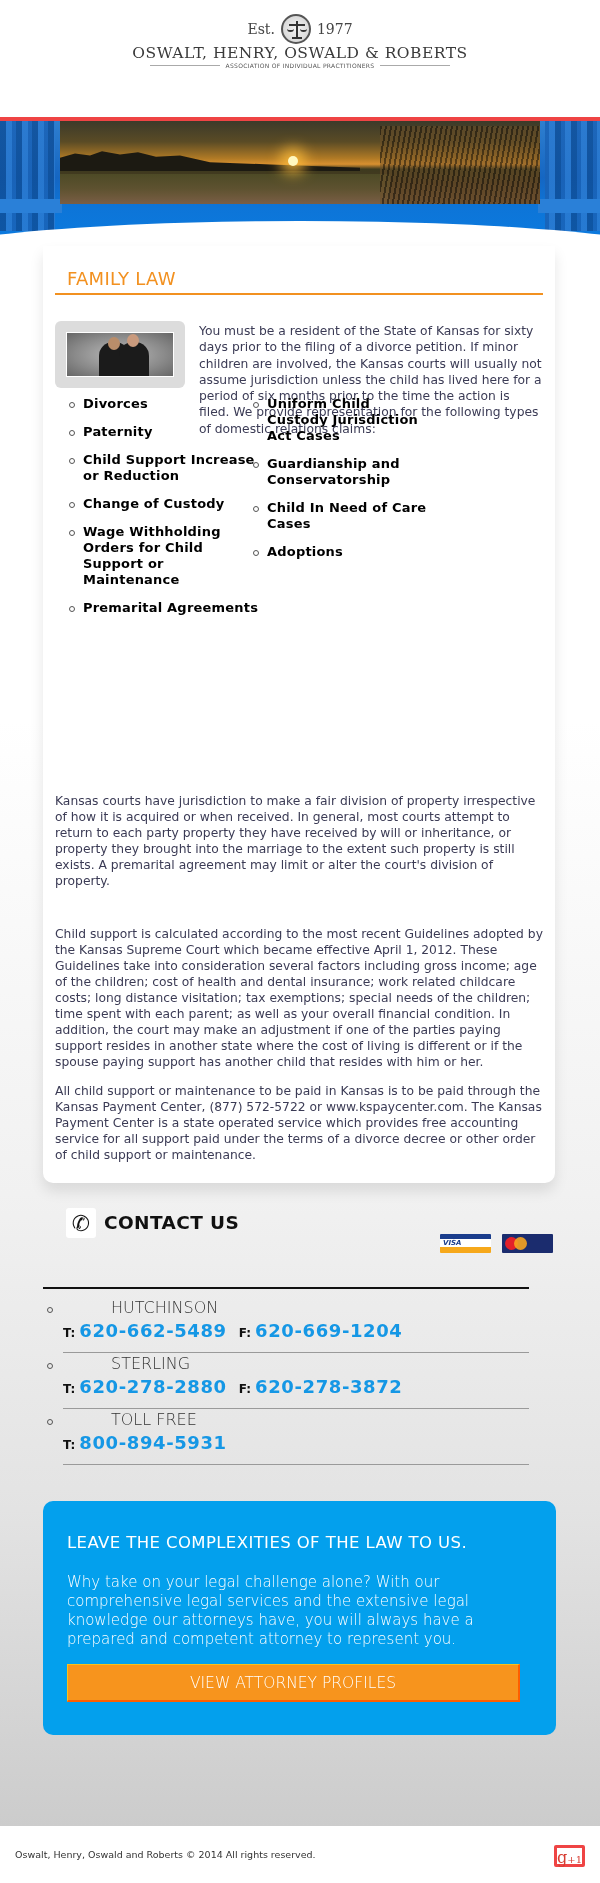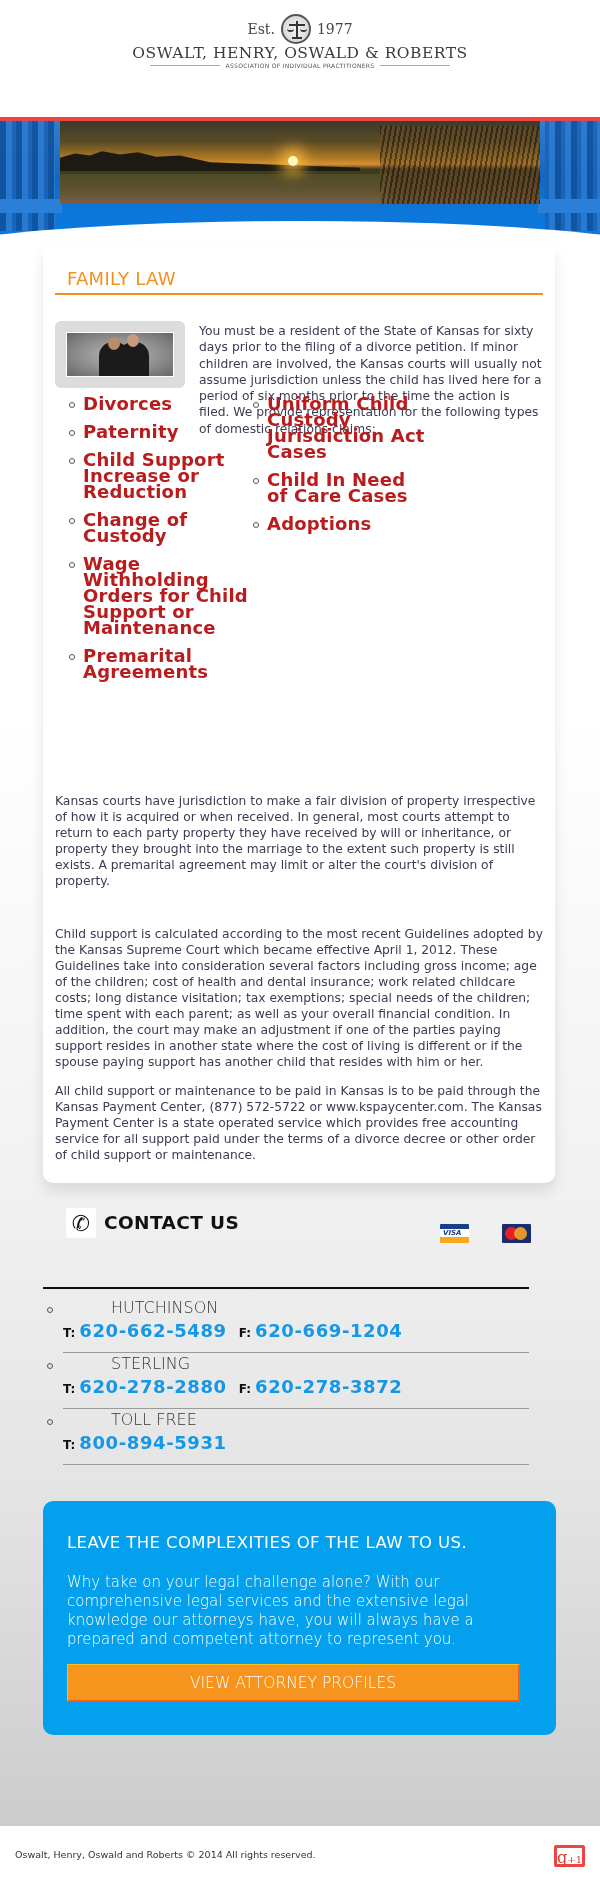--- a/index.html
+++ b/index.html
@@ -56,30 +56,30 @@
   .photo { position: absolute; top: 11px; left: 11px; width: 108px; height: 45px; border: 1px solid #fff; background: radial-gradient(ellipse at center, #bbb 0%, #8a8a8a 60%, #666 100%); overflow: hidden; }
   .person { position: absolute; bottom: -4px; width: 30px; height: 38px; background: #1b1b1b; border-radius: 14px 14px 2px 2px; }
   .person.woman { left: 32px; } .person.man { left: 52px; }
   .head { position: absolute; width: 12px; height: 13px; border-radius: 50%; background: #c99a7d; }
   .head.w { left: 41px; top: 4px; background: #b98d6a; } .head.m { left: 60px; top: 1px; }
   .intro { position: absolute; top: 77px; left: 156px; width: 344px; font-size: 12.3px; line-height: 16.3px; color: #3b3b55; }
   .claims { position: absolute; top: 150px; left: 0; width: 512px; }
   .claims ul { list-style: none; position: absolute; width: 180px; }
   .claims ul.col1 { left: 40px; top: 0; }
   .claims ul.col2 { left: 224px; top: 0; width: 160px; }
-  .claims li { position: relative; font-size: 18px; font-weight: bold; line-height: 16px; color: #b91c1c; margin-bottom: 12px; padding-left: 0; letter-spacing: 0.2px; }
+  .claims li { position: relative; font-size: 13px; font-weight: bold; line-height: 16px; color: #000000; margin-bottom: 12px; padding-left: 0; letter-spacing: 0.2px; }
   .claims li::before { content: ""; position: absolute; left: -14px; top: 6px; width: 4px; height: 4px; border: 1px solid #555; border-radius: 50%; }
   .para { position: absolute; left: 12px; width: 490px; font-size: 12.3px; line-height: 16px; color: #3b3b55; }
   .p1 { top: 547px; } .p2 { top: 660px; margin-top: 20px; } .p3 { top: 837px; }
 
   
   .contact-head { position: absolute; top: 960px; left: 0; width: 600px; height: 40px; }
   .phone-icon { position: absolute; left: 66px; top: 2px; width: 30px; height: 30px; background: #fff; border-radius: 3px; display: flex; align-items: center; justify-content: center; font-size: 22px; color: #111; }
   .contact-title { position: absolute; left: 104px; top: 6px; font-size: 18.5px; font-weight: bold; color: #111; letter-spacing: 0.4px; }
-  .card-icon { position: absolute; top: 18px; width: 29px; height: 19px; border-radius: 1px; }
+  .card-icon { position: absolute; top: 28px; width: 51px; height: 19px; border-radius: 1px; }
   .visa { left: 440px; background: linear-gradient(180deg, #1a3d8c 0 28%, #fff 28% 70%, #f6a81b 70% 100%); }
   .visa span { position: absolute; left: 3px; top: 5px; font-size: 7px; font-weight: bold; font-style: italic; color: #1a3d8c; }
   .mastercard { left: 502px; background: #1b2c6e; }
   .mastercard .c1, .mastercard .c2 { position: absolute; top: 3px; width: 13px; height: 13px; border-radius: 50%; }
   .mastercard .c1 { left: 3px; background: #e3202a; } .mastercard .c2 { left: 12px; background: #f7a420; opacity: .9; }
   .contact-rule { position: absolute; top: 1041px; left: 43px; width: 486px; height: 2px; background: #111; }
   .offices { position: absolute; top: 1051px; left: 0; width: 600px; list-style: none; }
   .office { position: relative; left: 63px; width: 466px; height: 56px; border-bottom: 1px solid #9a9a9a; margin-bottom: 0; }
   .office::before { content: ""; position: absolute; left: -16px; top: 10px; width: 4px; height: 4px; border: 1px solid #555; border-radius: 50%; }
   .office-name { position: absolute; top: 1px; left: 0; font-size: 16px; font-weight: 300; color: #333; margin-left: 48px; }
@@ -156,20 +156,21 @@
       <ul class="col1">
         <li>Divorces</li>
         <li>Paternity</li>
         <li>Child Support Increase or Reduction</li>
         <li>Change of Custody</li>
         <li>Wage Withholding Orders for Child Support or Maintenance</li>
         <li>Premarital Agreements</li>
       </ul>
       <ul class="col2">
         <li>Uniform Child Custody Jurisdiction Act Cases</li>
+        <li>Guardianship and Conservatorship</li>
         <li>Child In Need of Care Cases</li>
         <li>Adoptions</li>
       </ul>
     </div>
 
     <p class="para p1">Kansas courts have jurisdiction to make a fair division of property irrespective of how it is acquired or when received. In general, most courts attempt to return to each party property they have received by will or inheritance, or property they brought into the marriage to the extent such property is still exists. A premarital agreement may limit or alter the court's division of property.</p>
     <p class="para p2">Child support is calculated according to the most recent Guidelines adopted by the Kansas Supreme Court which became effective April 1, 2012. These Guidelines take into consideration several factors including gross income; age of the children; cost of health and dental insurance; work related childcare costs; long distance visitation; tax exemptions; special needs of the children; time spent with each parent; as well as your overall financial condition. In addition, the court may make an adjustment if one of the parties paying support resides in another state where the cost of living is different or if the spouse paying support has another child that resides with him or her.</p>
     <p class="para p3">All child support or maintenance to be paid in Kansas is to be paid through the Kansas Payment Center, (877) 572-5722 or www.kspaycenter.com. The Kansas Payment Center is a state operated service which provides free accounting service for all support paid under the terms of a divorce decree or other order of child support or maintenance.</p>
   </div>
 

